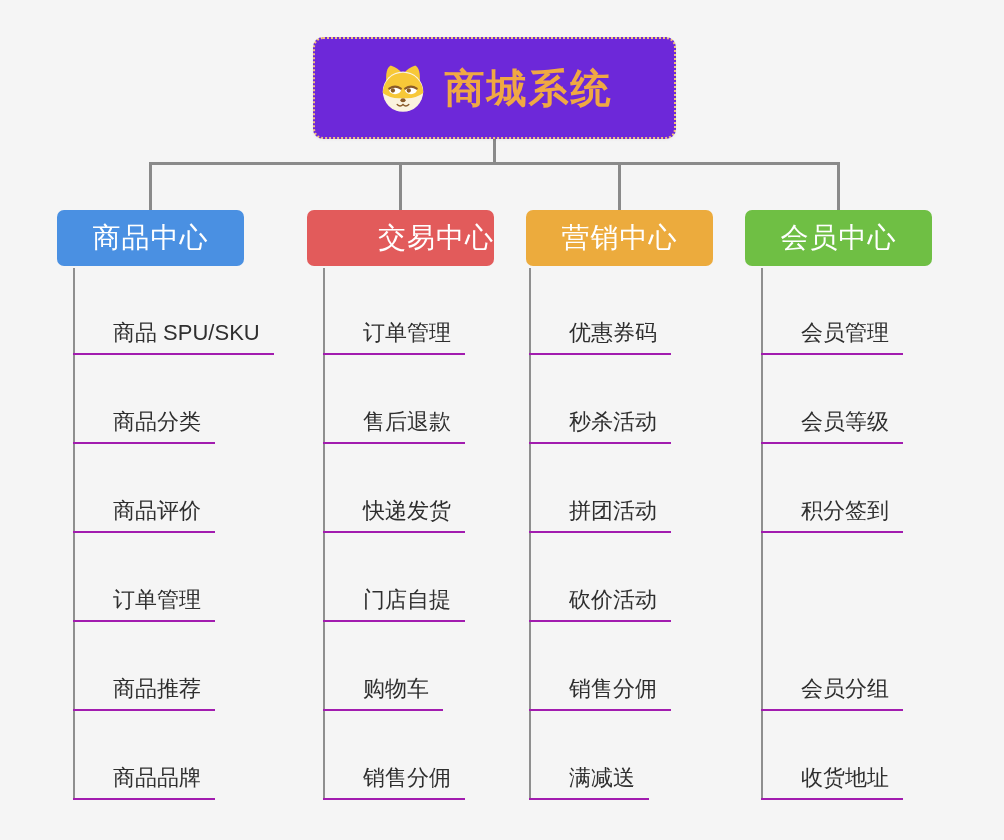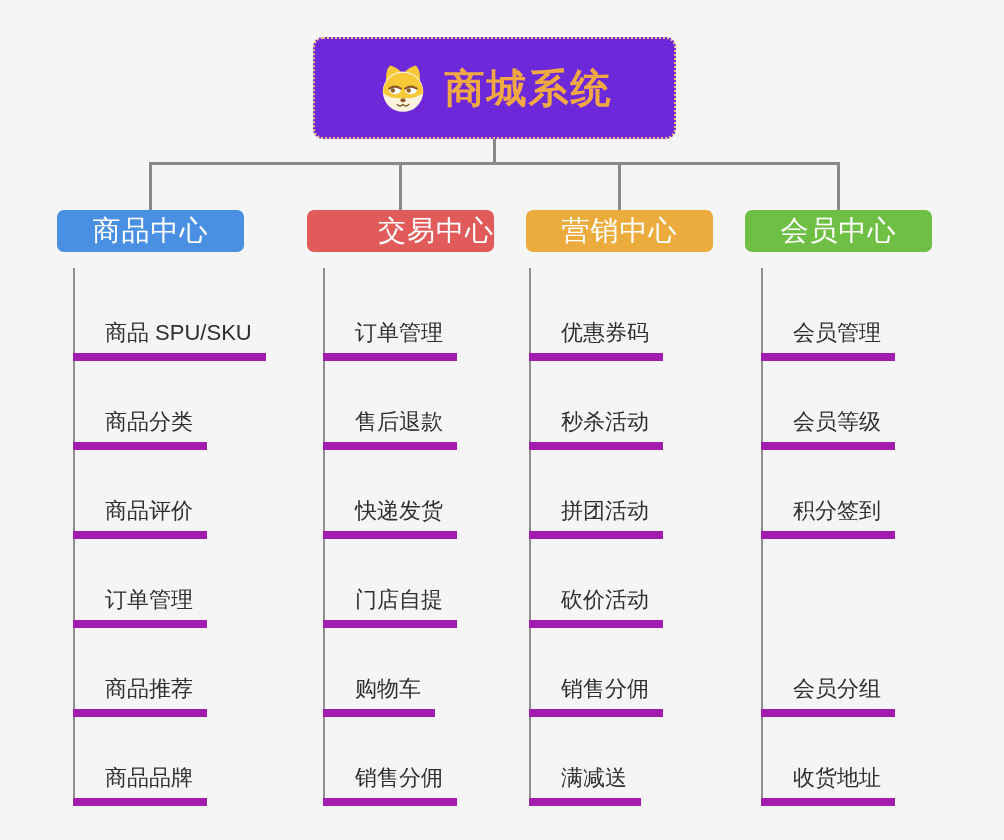--- a/index.html
+++ b/index.html
@@ -46,21 +46,21 @@
   .drop{top:162px;width:3px;height:48px;}
   .drop-1{left:149px;}
   .drop-2{left:399px;}
   .drop-3{left:618px;}
   .drop-4{left:837px;}
 
   
   .branch{
     position:absolute;
     top:210px;
-    width:187px; height:42px;
+    width:187px; height:56px;
     border-radius:7px;
     color:#ffffff;
     font-size:28px;
     display:flex;
     align-items:center;
     justify-content:center;
     white-space:nowrap;
     letter-spacing:1px;
   }
   .b1{left:57px;}
@@ -79,22 +79,22 @@
   .c2{left:323px;}
   .c3{left:529px;}
   .c4{left:761px;}
 
   .leaf{
     position:absolute;
     white-space:nowrap;
     font-size:22px;
     line-height:28px;
     color:#2f2f2f;
-    padding:0 14px 6px 32px;
-    border-bottom:8px solid #a21caf;
+    padding:0 14px 6px 40px;
+    border-bottom:2px solid #a21caf;
   }
   .r1{top:319px;}
   .r2{top:408px;}
   .r3{top:497px;}
   .r4{top:586px;}
   .r5{top:675px;}
   .r6{top:764px;}
 </style>
 </head>
 <body>

